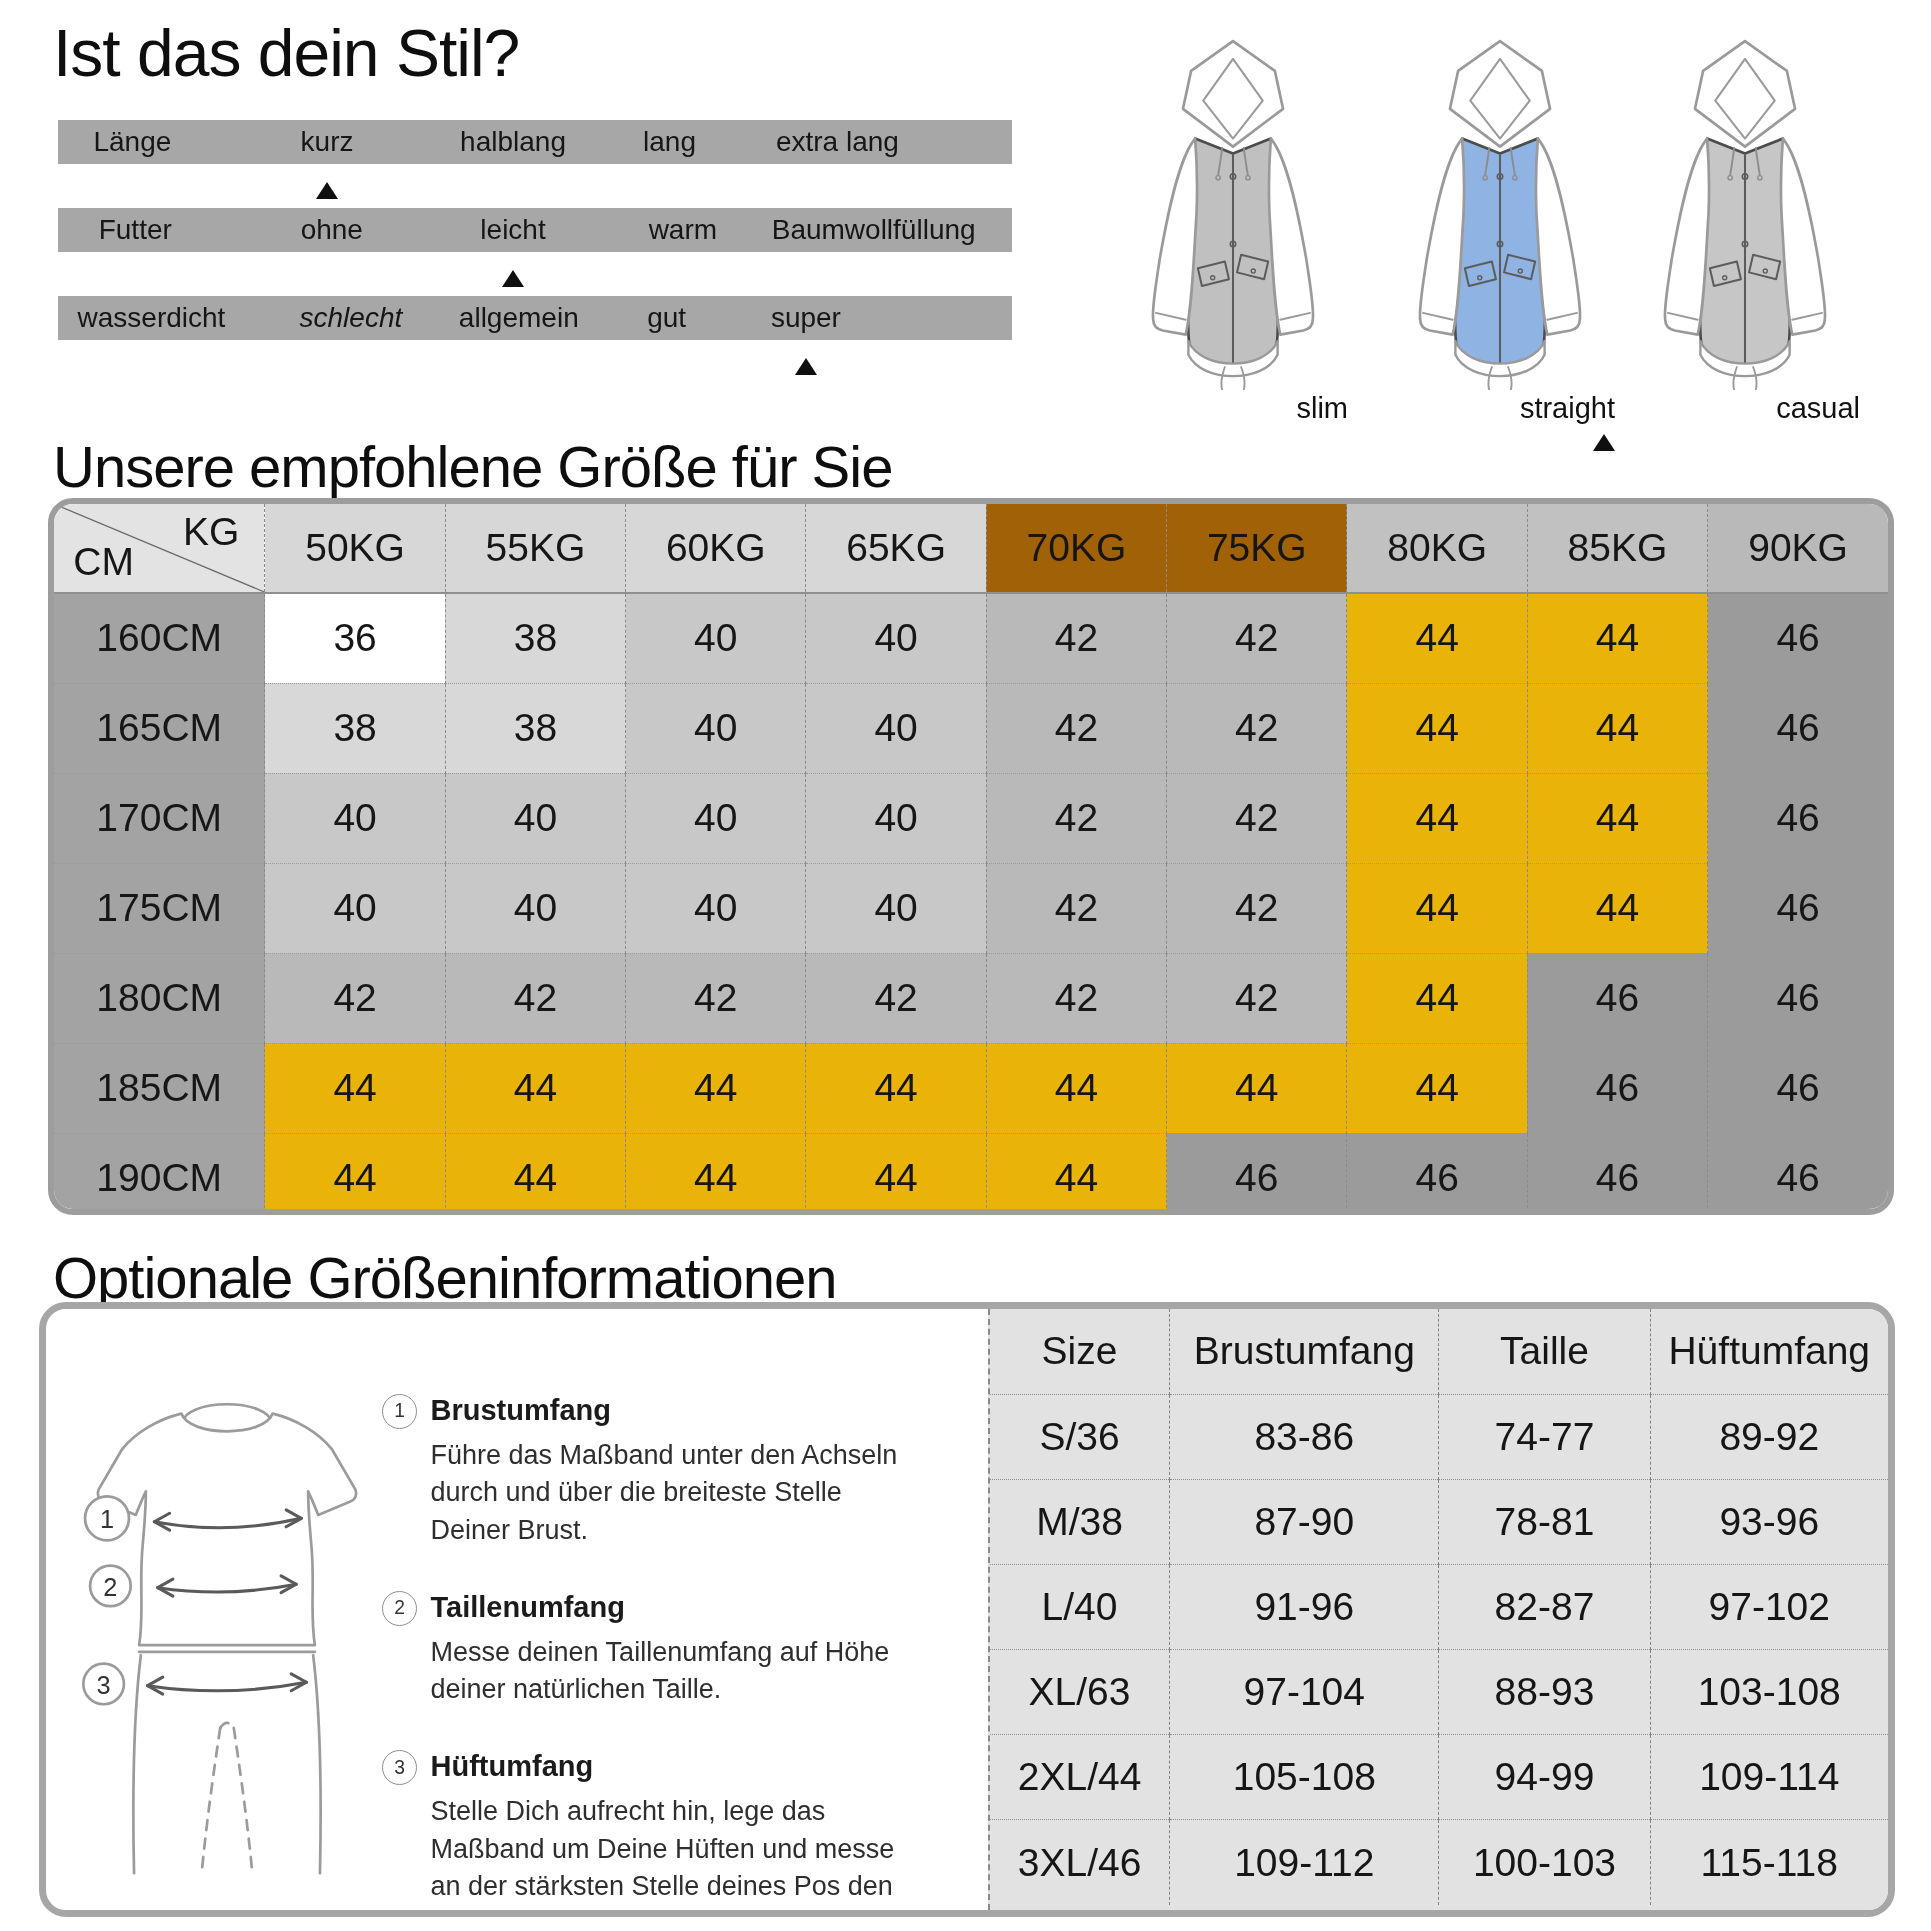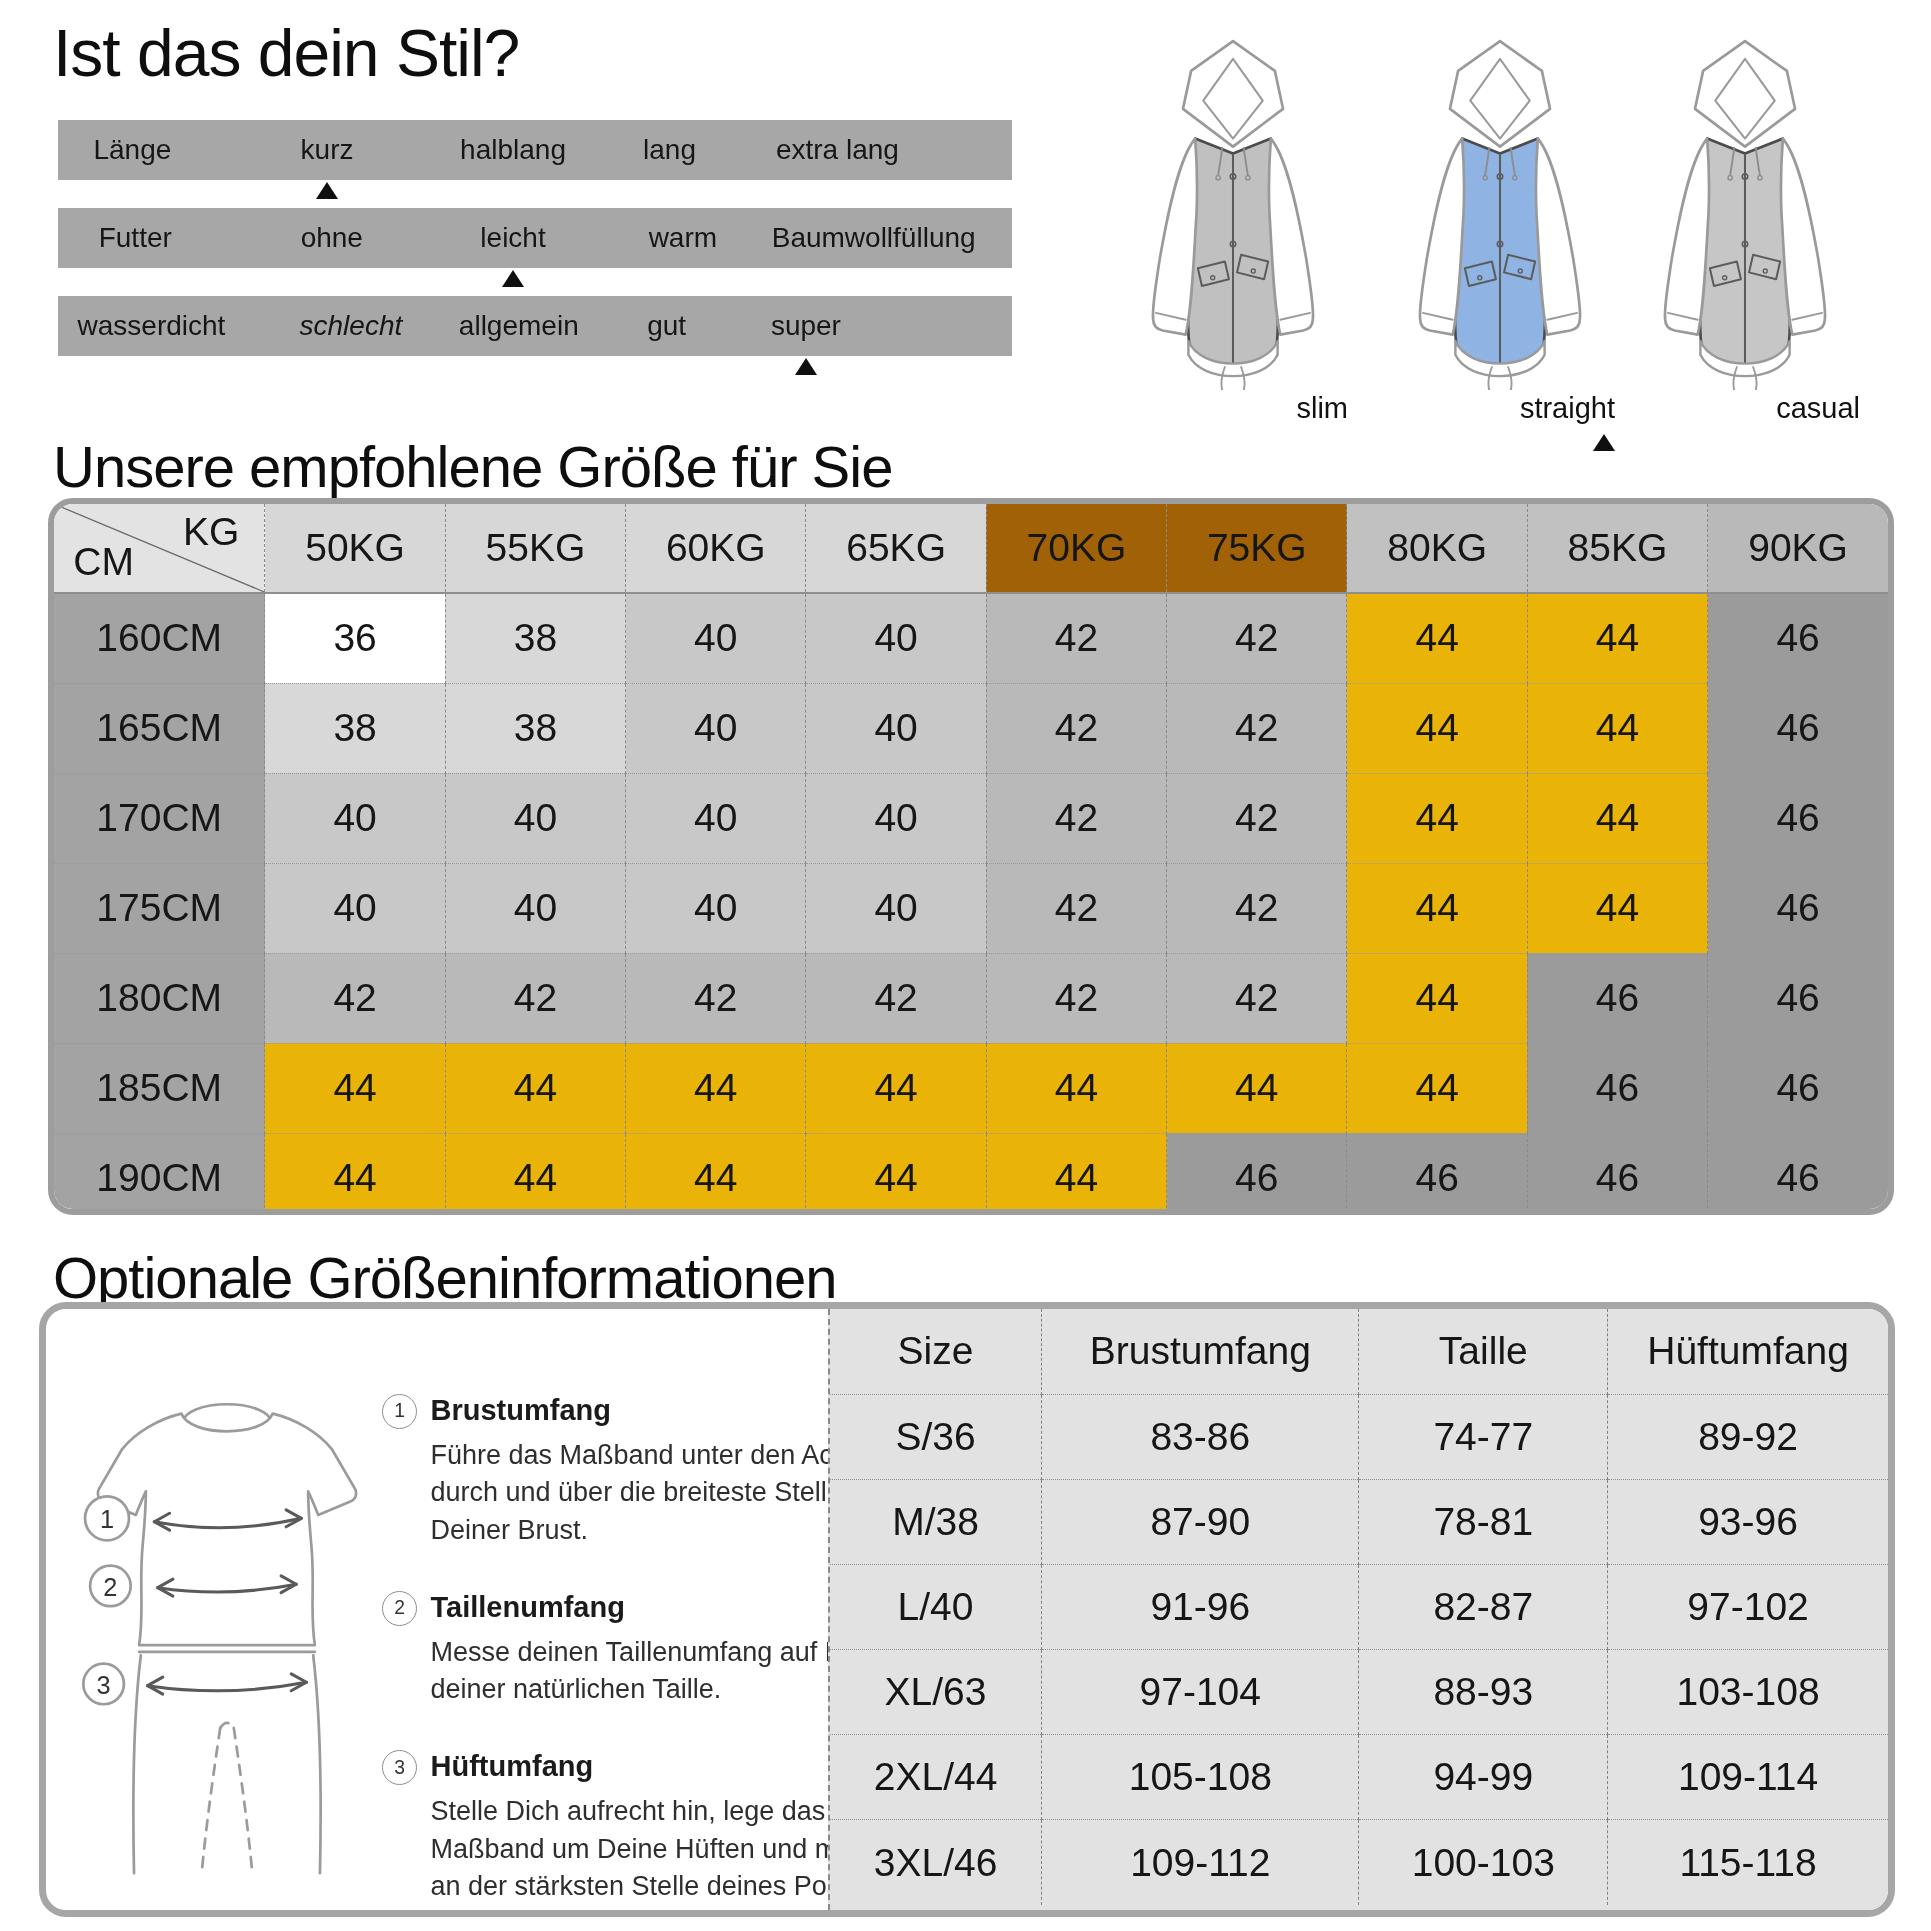--- a/index.html
+++ b/index.html
@@ -6,21 +6,21 @@
   body{width:1931px;height:1931px;position:relative;background:#ffffff;
        font-family:"Liberation Sans",sans-serif;color:#141414;overflow:hidden}
 
   .sec-title{position:absolute;margin:0;font-weight:400;letter-spacing:-1px;color:#0e0e0e;white-space:nowrap}
   #main-title{left:53px;top:15.4px;font-size:66px}
   #reco-title{left:53px;top:433px;font-size:58px}
   #opt-title{left:53px;top:1244px;font-size:58px}
 
   
   #attribute-bars{position:absolute;left:58px;top:120px;width:954px;height:270px}
-  .bar{position:absolute;left:0;width:100%;height:60px;background:#a7a7a7}
+  .bar{position:absolute;left:0;width:100%;height:44px;background:#a7a7a7}
   .bar span{position:absolute;top:50%;transform:translate(-50%,-50%);font-size:28px;white-space:nowrap;color:#161616}
   .tri{position:absolute;transform:translateX(-50%);width:0;height:0;
        border-left:11.6px solid transparent;border-right:11.6px solid transparent;border-bottom:17.4px solid #0f0f0f}
 
   
   #fit-options{position:absolute;left:0;top:0;width:1931px;height:492px}
   .fit{position:absolute;top:25px;margin:0;width:236px;display:flex;flex-direction:column;align-items:flex-end}
   .fit-label{font-size:29px;margin-top:1.9px;color:#111}
   .fit-tri{width:0;height:0;border-left:11.6px solid transparent;border-right:11.6px solid transparent;
            border-bottom:17.4px solid #0f0f0f;margin-top:8.7px}
@@ -44,21 +44,21 @@
   .h0,.h1,.h2,.h3{background:#d7d7d7}
   .h4,.h5{background:#a16207}
   .h6,.h7{background:#c1c1c1}
   .h8{background:#b9b9b9}
   .v36{background:#ffffff}.v38{background:#d8d8d8}.v40{background:#c8c8c8}
   .v42{background:#b9b9b9}.v44{background:#eab308}.v46{background:#9b9b9b}
 
   
   #opt-box{position:absolute;left:39px;top:1302px;width:1856px;height:615px;border:7.7px solid #a6a6a6;
            border-radius:27px;background:#fff;box-sizing:border-box;overflow:hidden}
-  #opt-panel{position:absolute;top:0;right:0;bottom:0;width:1060px;background:#e2e2e2;
+  #opt-panel{position:absolute;top:0;right:0;bottom:0;width:900px;background:#e2e2e2;
              border-left:2.9px dashed #8a8a8a;box-sizing:border-box}
   #opt-table{width:100%;height:596px;border-collapse:collapse;table-layout:fixed;font-size:39px}
   #opt-table th,#opt-table td{text-align:center;vertical-align:middle;font-weight:400;padding:0;color:#161616}
   #opt-table thead tr{height:85px}
   #opt-table tbody tr{height:82px}
   #opt-table tr>*+*{border-left:1.9px dashed #828282}
   #opt-table tbody tr>*{border-top:1.9px dotted #8f8f8f}
 
   #tshirt-figure{position:absolute;left:11.6px;top:64px}
   #measure-steps{position:absolute;left:336px;top:83px;width:560px}

